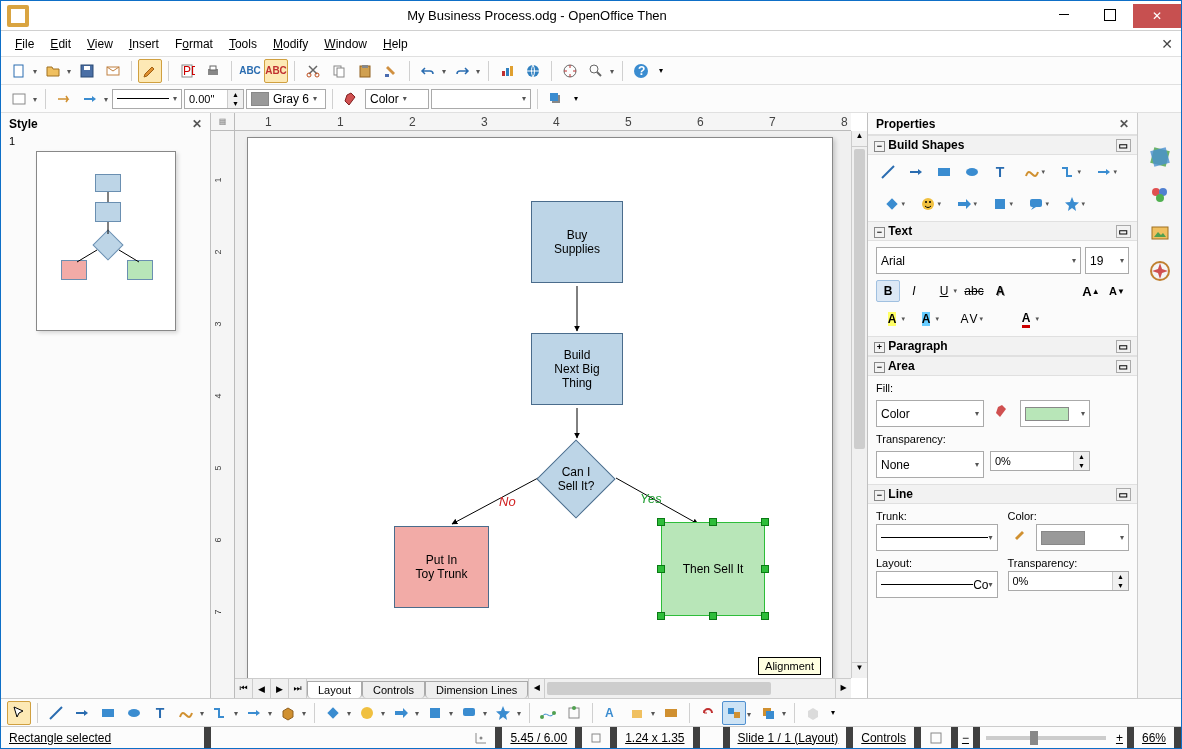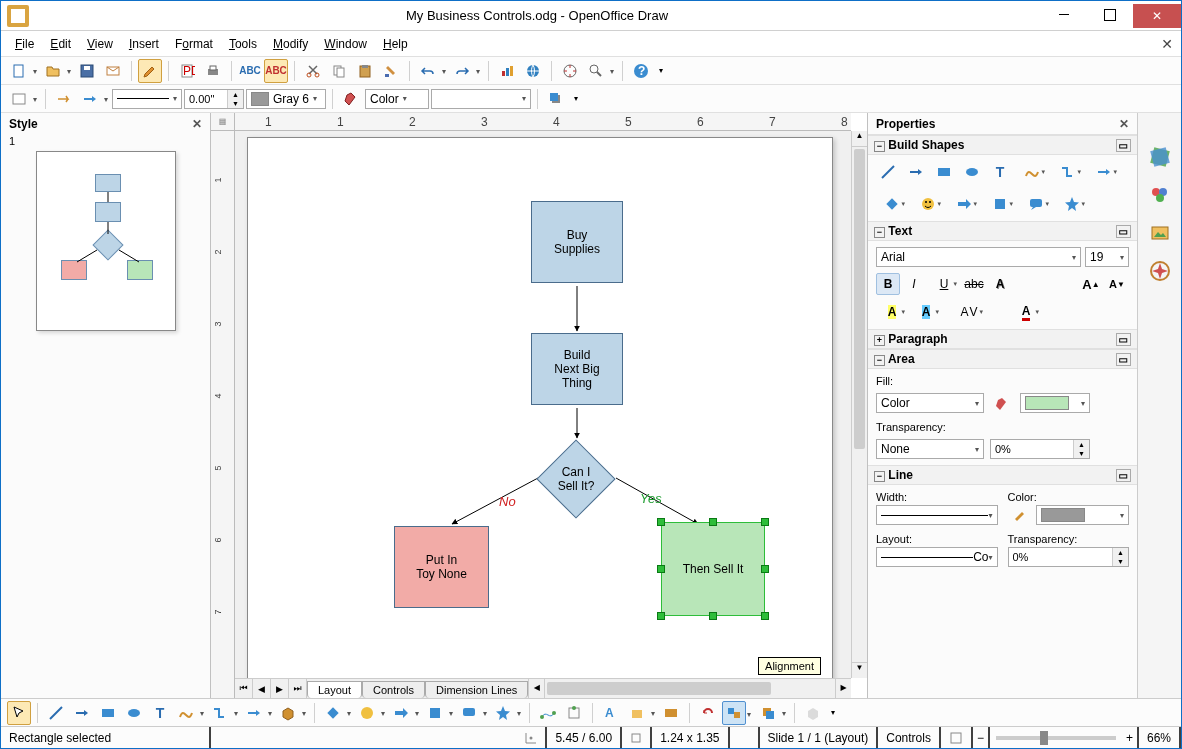--- a/index.html
+++ b/index.html
@@ -65,39 +65,39 @@
 .prop-header { height: 22px; display: flex; align-items: center; justify-content: space-between; padding: 0 8px; font-weight: bold; border-bottom: 1px solid #e0e0e0; }
 .prop-section-hdr { height: 20px; background: #f2f2f2; display: flex; align-items: center; padding: 0 6px; font-weight: bold; border-top: 1px solid #e0e0e0; border-bottom: 1px solid #e0e0e0; gap: 4px; justify-content: space-between; }
 .prop-section-hdr .expand { font-size: 9px; border: 1px solid #888; width: 11px; height: 11px; display: inline-flex; align-items: center; justify-content: center; line-height: 1; }
 .prop-section-body { padding: 6px 8px; display: flex; flex-wrap: wrap; gap: 4px; align-items: center; }
 .prop-btn { width: 24px; height: 22px; display: flex; align-items: center; justify-content: center; border: 1px solid transparent; border-radius: 2px; position: relative; }
 .prop-btn.dd { width: 32px; }
 .prop-btn.dd::after { content: '▾'; font-size: 7px; position: absolute; right: 2px; color: #555; }
 .prop-btn.active { background: #dce8f5; border-color: #a0c0e0; }
 .prop-field { display: flex; flex-direction: column; gap: 2px; }
 .prop-label { font-size: 11px; }
-.prop-select { height: 20px; border: 1px solid #aaa; background: #fff; display: flex; align-items: center; justify-content: space-between; padding: 0 4px; font-size: 11px; }
+.prop-select { height: 27px; border: 1px solid #aaa; background: #fff; display: flex; align-items: center; justify-content: space-between; padding: 0 4px; font-size: 11px; }
 .right-sidebar { width: 44px; background: #f5f5f5; border-left: 1px solid #ccc; display: flex; flex-direction: column; align-items: center; padding-top: 30px; gap: 10px; }
 .rs-btn { width: 28px; height: 28px; display: flex; align-items: center; justify-content: center; border-radius: 3px; }
 .bottom-toolbar { height: 28px; border-top: 1px solid #ccc; display: flex; align-items: center; padding: 2px 6px; gap: 2px; background: #fcfcfc; }
 .status-bar { height: 22px; border-top: 1px solid #ccc; display: flex; align-items: center; font-size: 11px; background: #fcfcfc; }
-.status-cell { padding: 0 8px; border-right: 2px solid #404040; height: 100%; display: flex; align-items: center; }
+.status-cell { padding: 0 8px; border-right: 7px solid #404040; height: 100%; display: flex; align-items: center; text-decoration: underline; }
 .status-spacer { flex: 1; }
 .zoom-slider { width: 120px; height: 4px; background: #ccc; position: relative; margin: 0 6px; }
 .zoom-handle { position: absolute; width: 8px; height: 14px; background: #888; top: -5px; }
 svg.icon { width: 16px; height: 16px; }
 </style>
 </head>
 <body>
 
 <div class="window">
 
   <div class="titlebar">
     <div class="titlebar-app-icon"></div>
-    <div class="titlebar-title">My Business Controls.odg - OpenOffice Draw</div>
+    <div class="titlebar-title">My Business Process.odg - OpenOffice Then</div>
     <div class="titlebar-controls">
       <div class="tb-btn tb-min"></div>
       <div class="tb-btn tb-max"></div>
       <div class="tb-btn tb-close"></div>
     </div>
   </div>
 
   <div class="menubar">
     <span class="menu-item"><u>F</u>ile</span>
     <span class="menu-item"><u>E</u>dit</span>
@@ -368,21 +368,21 @@
               <span style="white-space:pre-line">Build
 Next Big
 Thing</span>
             </div>
           <div class="flow-box diamond" style="left:300px;top:313px;width:56px;height:56px;background:#bdd5e7">
               <span class="diamond-inner" style="white-space:pre-line;width:70px">Can I
 Sell It?</span>
             </div>
           <div class="flow-box" style="left:146px;top:388px;width:95px;height:82px;background:#f2aba7">
               <span style="white-space:pre-line">Put In
-Toy None</span>
+Toy Trunk</span>
             </div>
 
           <div style="position:absolute;left:413px;top:384px;width:104px;height:94px">
             <div class="flow-box" style="left:0;top:0;width:100%;height:100%;background:#b8e6b8;border:1px solid #2ebd3a">
                 <span>Then Sell It</span>
               </div>
             <div class="sel-handle" style="left:-4px;top:-4px"></div>
               <div class="sel-handle" style="left:48px;top:-4px"></div>
               <div class="sel-handle" style="right:-4px;top:-4px"></div>
             <div class="sel-handle" style="left:-4px;top:43px"></div>
@@ -609,21 +609,21 @@
         </div>
       </div>
 
       <div class="prop-section-hdr">
         <span><span class="expand">−</span> <span>Line</span></span>
         <span style="font-size:10px;border:1px solid #aaa;padding:0 2px">▭</span>
       </div>
       <div class="prop-section-body" style="flex-direction:column;align-items:stretch;gap:6px">
         <div style="display:flex;gap:10px">
           <div class="prop-field" style="flex:1">
-            <span class="prop-label">Width:</span>
+            <span class="prop-label">Trunk:</span>
             <div class="prop-select">
                 <div style="flex:1;border-top:1px solid #000;height:0"></div>
                 <span class="tbar-select-arrow">▾</span>
               </div>
           </div>
           <div class="prop-field" style="flex:1">
             <span class="prop-label">Color:</span>
             <div style="display:flex;gap:4px">
               <div class="prop-btn">
                   <svg class="icon" viewBox="0 0 16 16">

